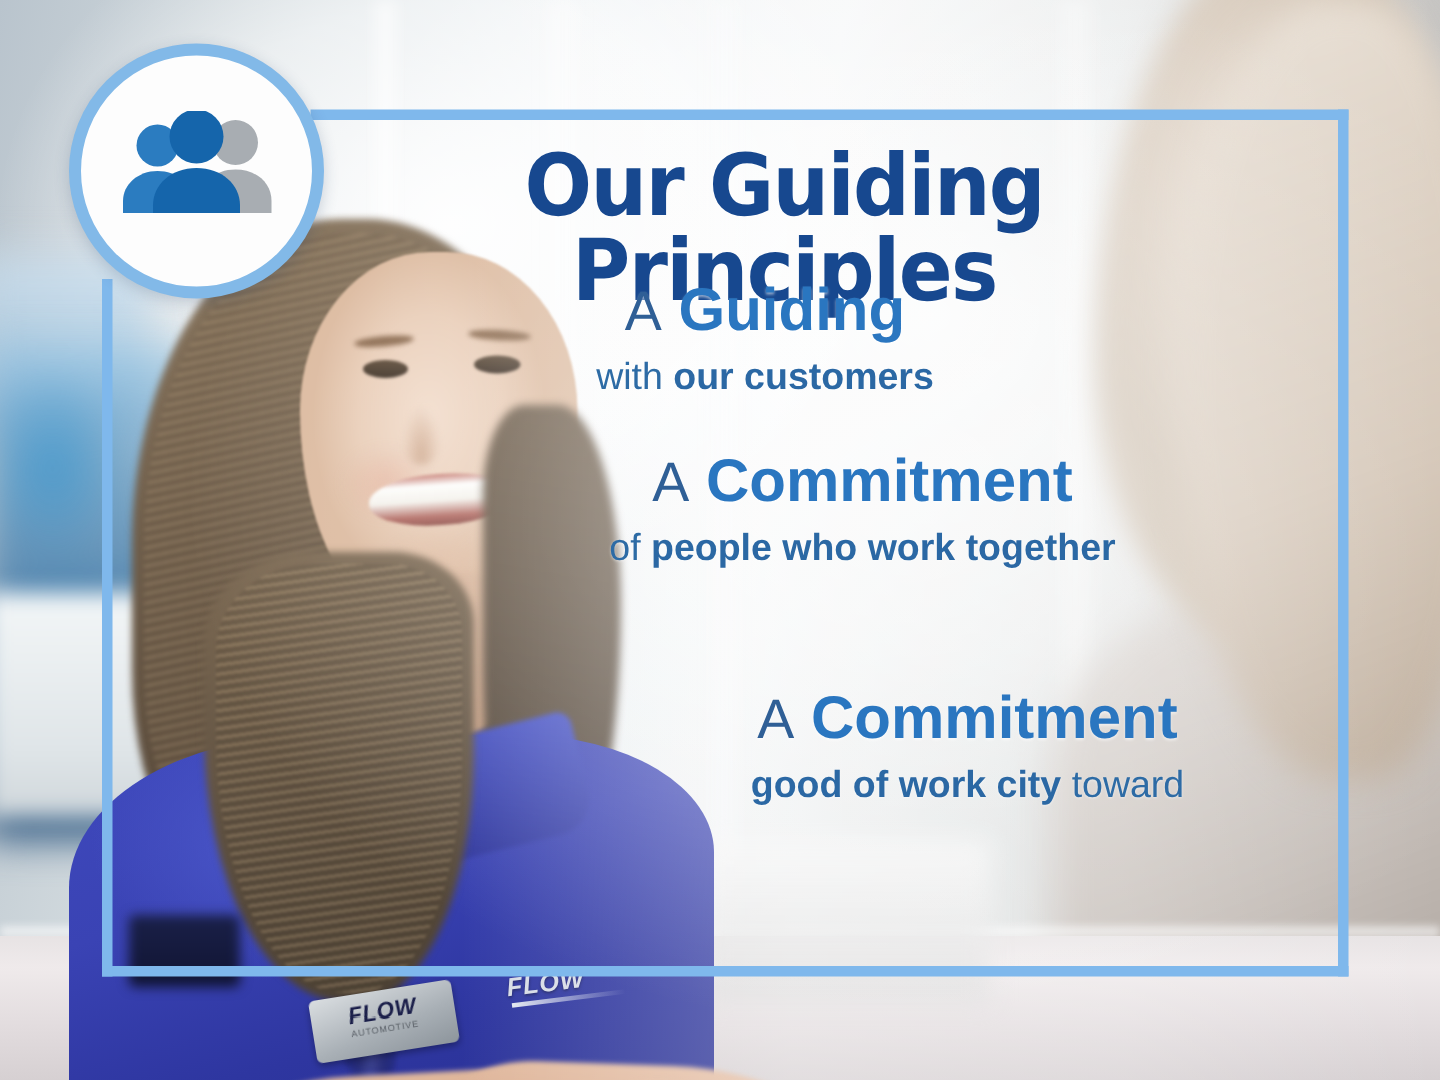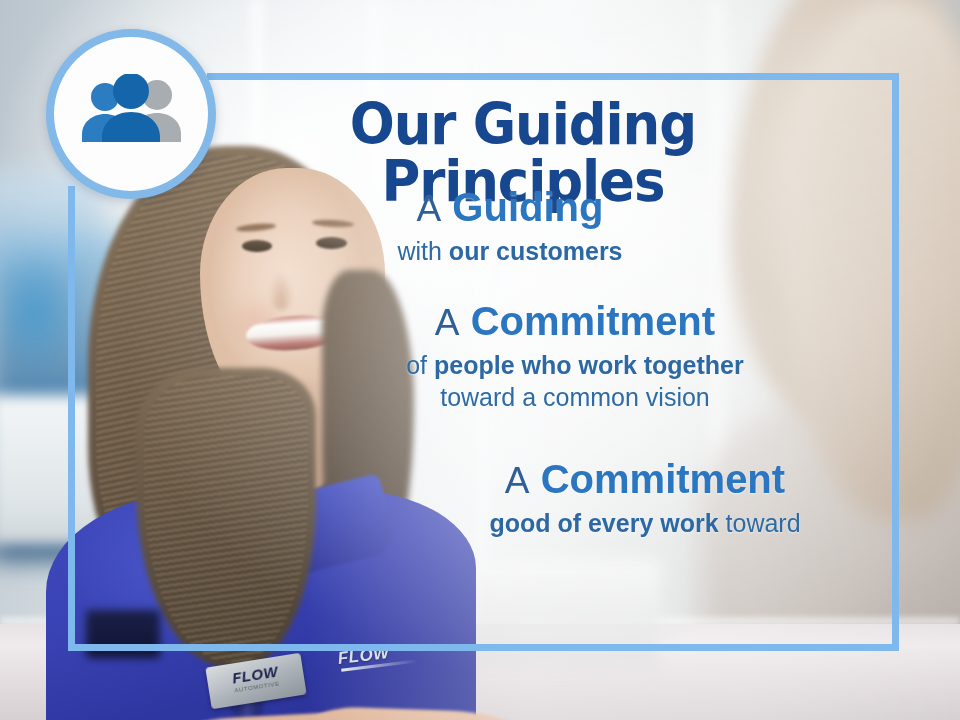--- a/index.html
+++ b/index.html
@@ -404,27 +404,26 @@
       </div>
   </div>
 
   <div class="block blk-community">
     <div class="head" style="color: rgb(42, 118, 192);">
       <span class="art" style="color: rgb(47, 95, 150);">A</span>
       <span class="word">Commitment</span>
     </div>
     <div class="sub" style="color: rgb(45, 107, 165);">
         <div><span>of </span><b>people who work together</b></div>
-        <div><span>toward a common vision</span></div>
       </div>
   </div>
 
   <div class="block blk-commitment">
     <div class="head" style="color: rgb(42, 118, 192);">
       <span class="art" style="color: rgb(47, 95, 150);">A</span>
       <span class="word">Commitment</span>
     </div>
     <div class="sub" style="color: rgb(45, 107, 165);">
-        <div><b>good of every work</b><span> toward</span></div>
+        <div><b>good of work city</b><span> toward</span></div>
       </div>
   </div>
 
 </div>
 
 </body></html>

